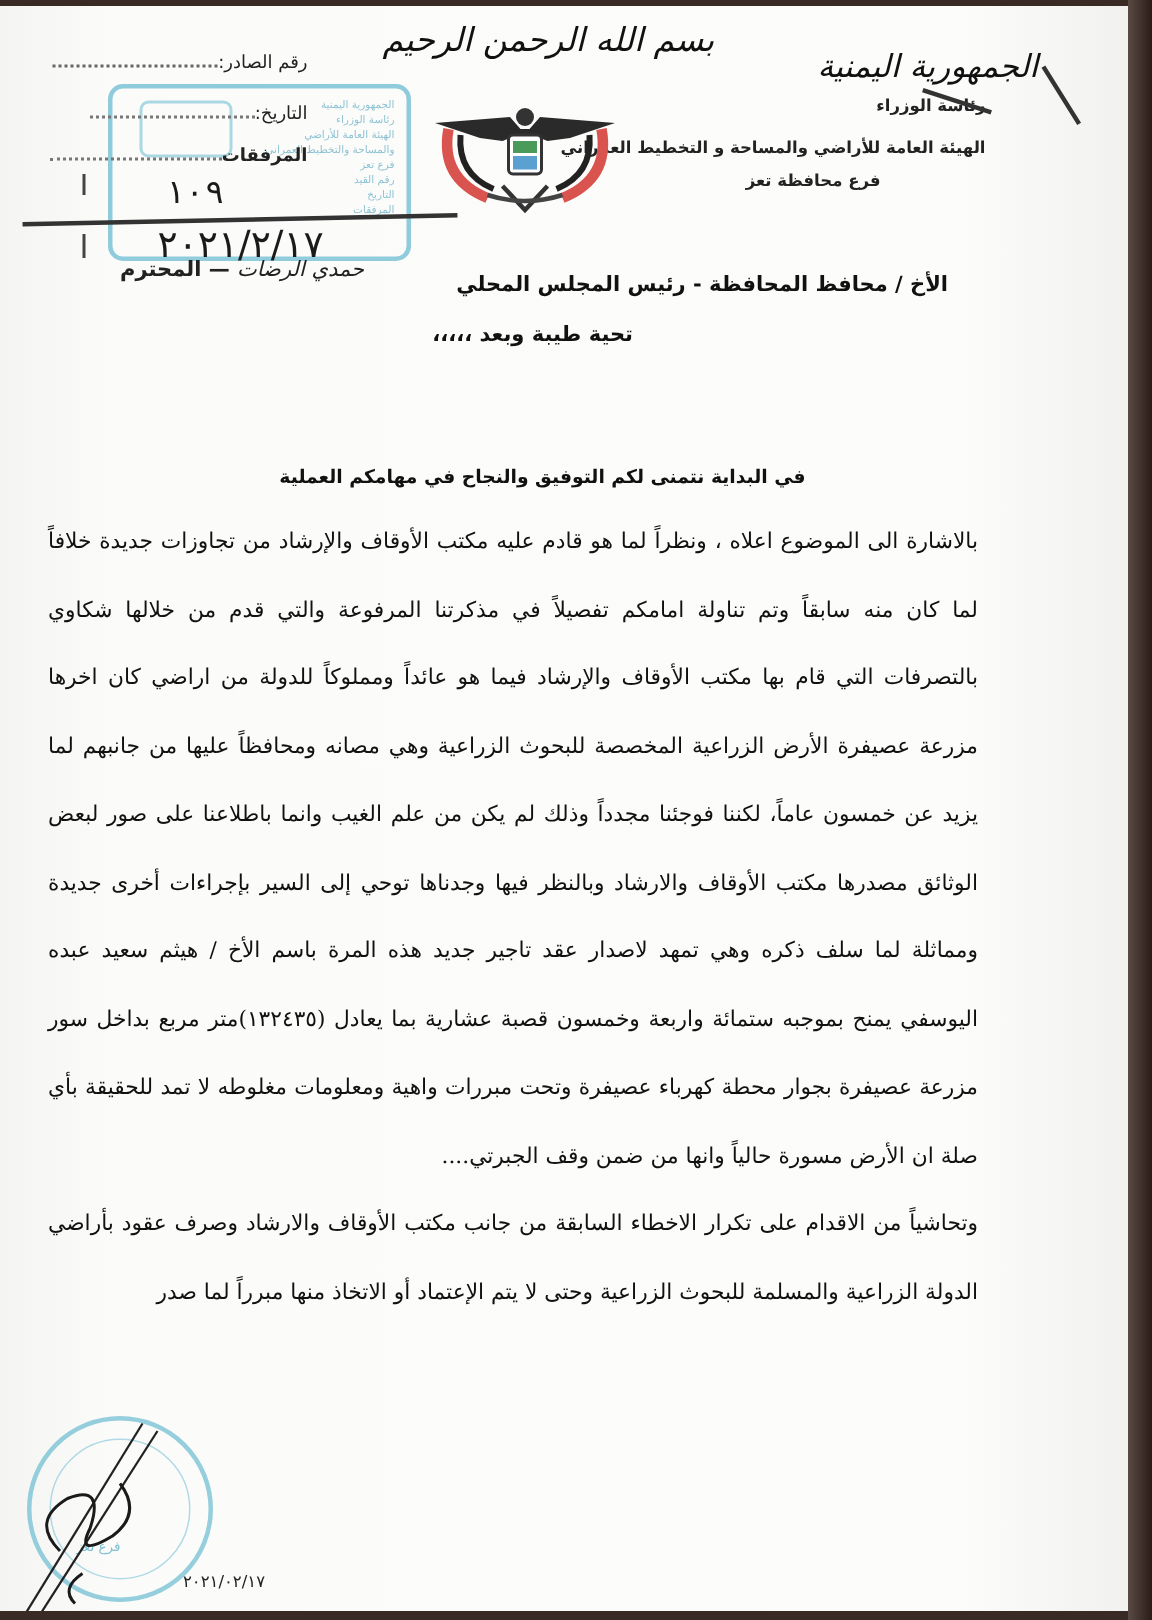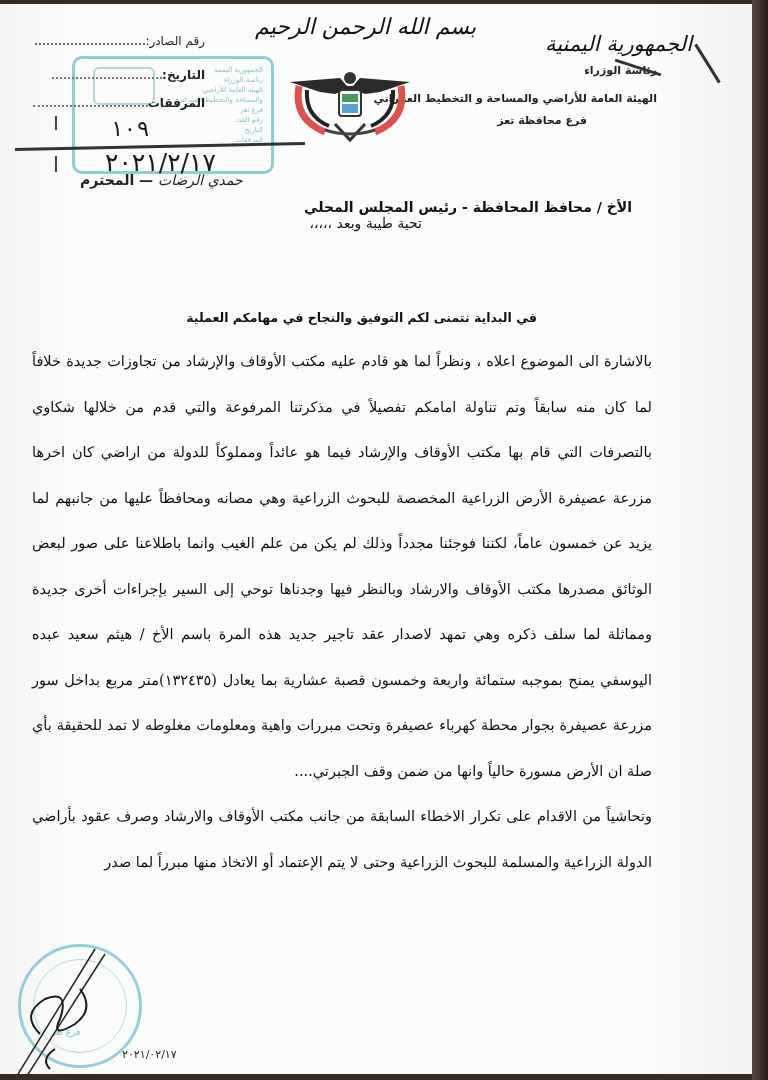--- a/index.html
+++ b/index.html
@@ -30,33 +30,33 @@
 
   
   .basmala { left: 255px; top: 10px; font-size: 22px; font-style: italic; color: #111; }
   .emblem { left: 285px; top: 60px; width: 130px; height: 80px; }
 
   
   .ref-line { left: 25px; top: 30px; width: 180px; font-size: 12px; color: #222; font-family: "DejaVu Sans", sans-serif; }
   .ref-line .dots { display: inline-block; width: 110px; border-bottom: 2px dotted #666; margin-left: 6px; }
   .stamp-rect { left: 72px; top: 52px; width: 196px; height: 112px; border: 3px solid #7cc3d6; border-radius: 10px; opacity: 0.85; }
   .stamp-line { font-size: 7px; color: #7ab9cc; font-family: "DejaVu Sans", sans-serif; }
-  .date-label { left: 30px; top: 64px; width: 175px; font-size: 12px; color: #222; font-family: "DejaVu Sans", sans-serif; font-weight: bold; }
+  .date-label { left: 30px; top: 64px; width: 175px; font-size: 12px; color: #222; font-family: "DejaVu Sans", sans-serif; font-weight: normal; }
   .att-label { left: 30px; top: 92px; width: 175px; font-size: 12px; color: #222; font-family: "DejaVu Sans", sans-serif; font-weight: bold; }
   .dotfill { display: inline-block; border-bottom: 2px dotted #777; }
   .hw-num { left: 110px; top: 112px; font-size: 22px; color: #1a1a1a; font-family: Liberation Mono, monospace; }
   .hw-date { left: 105px; top: 144px; font-size: 25px; color: #1a1a1a; font-family: "DejaVu Sans", sans-serif; letter-spacing: 2px; }
   .hline { left: 15px; top: 141px; width: 290px; height: 3px; background: #333; transform: rotate(-1.2deg); }
   .vmark1 { left: 55px; top: 112px; width: 2px; height: 14px; background: #444; }
   .vmark2 { left: 55px; top: 152px; width: 2px; height: 16px; background: #444; }
   .hw-rec { left: 80px; top: 168px; font-size: 14px; color: #222; font-family: "DejaVu Sans", sans-serif; font-weight: bold; }
 
   
-  .addr { right: 120px; top: 178px; font-size: 14px; font-weight: bold; color: #111; font-family: "DejaVu Sans", sans-serif; margin-top: 17px; }
-  .greet { right: 330px; top: 211px; font-size: 14px; font-weight: normal; color: #111; font-family: "DejaVu Sans", sans-serif; }
+  .addr { right: 120px; top: 178px; font-size: 14px; font-weight: bold; color: #111; font-family: "DejaVu Sans", sans-serif; }
+  .greet { right: 330px; top: 211px; font-size: 14px; font-weight: bold; color: #111; font-family: "DejaVu Sans", sans-serif; }
   .subject { right: 100px; top: 235px; width: 600px; font-size: 12.5px; font-weight: bold; color: #111; font-family: "DejaVu Sans", sans-serif; line-height: 28px; }
   .subject .ul { border-bottom: 1.5px solid #222; }
   .wish { right: 215px; top: 306px; font-size: 12.5px; font-weight: bold; color: #111; font-family: "DejaVu Sans", sans-serif; }
 
   
   .body-text {
     right: 100px; top: 335px; width: 620px;
     font-size: 14.5px; line-height: 45.5px; color: #111;
     text-align: justify; text-align-last: right;
   }

